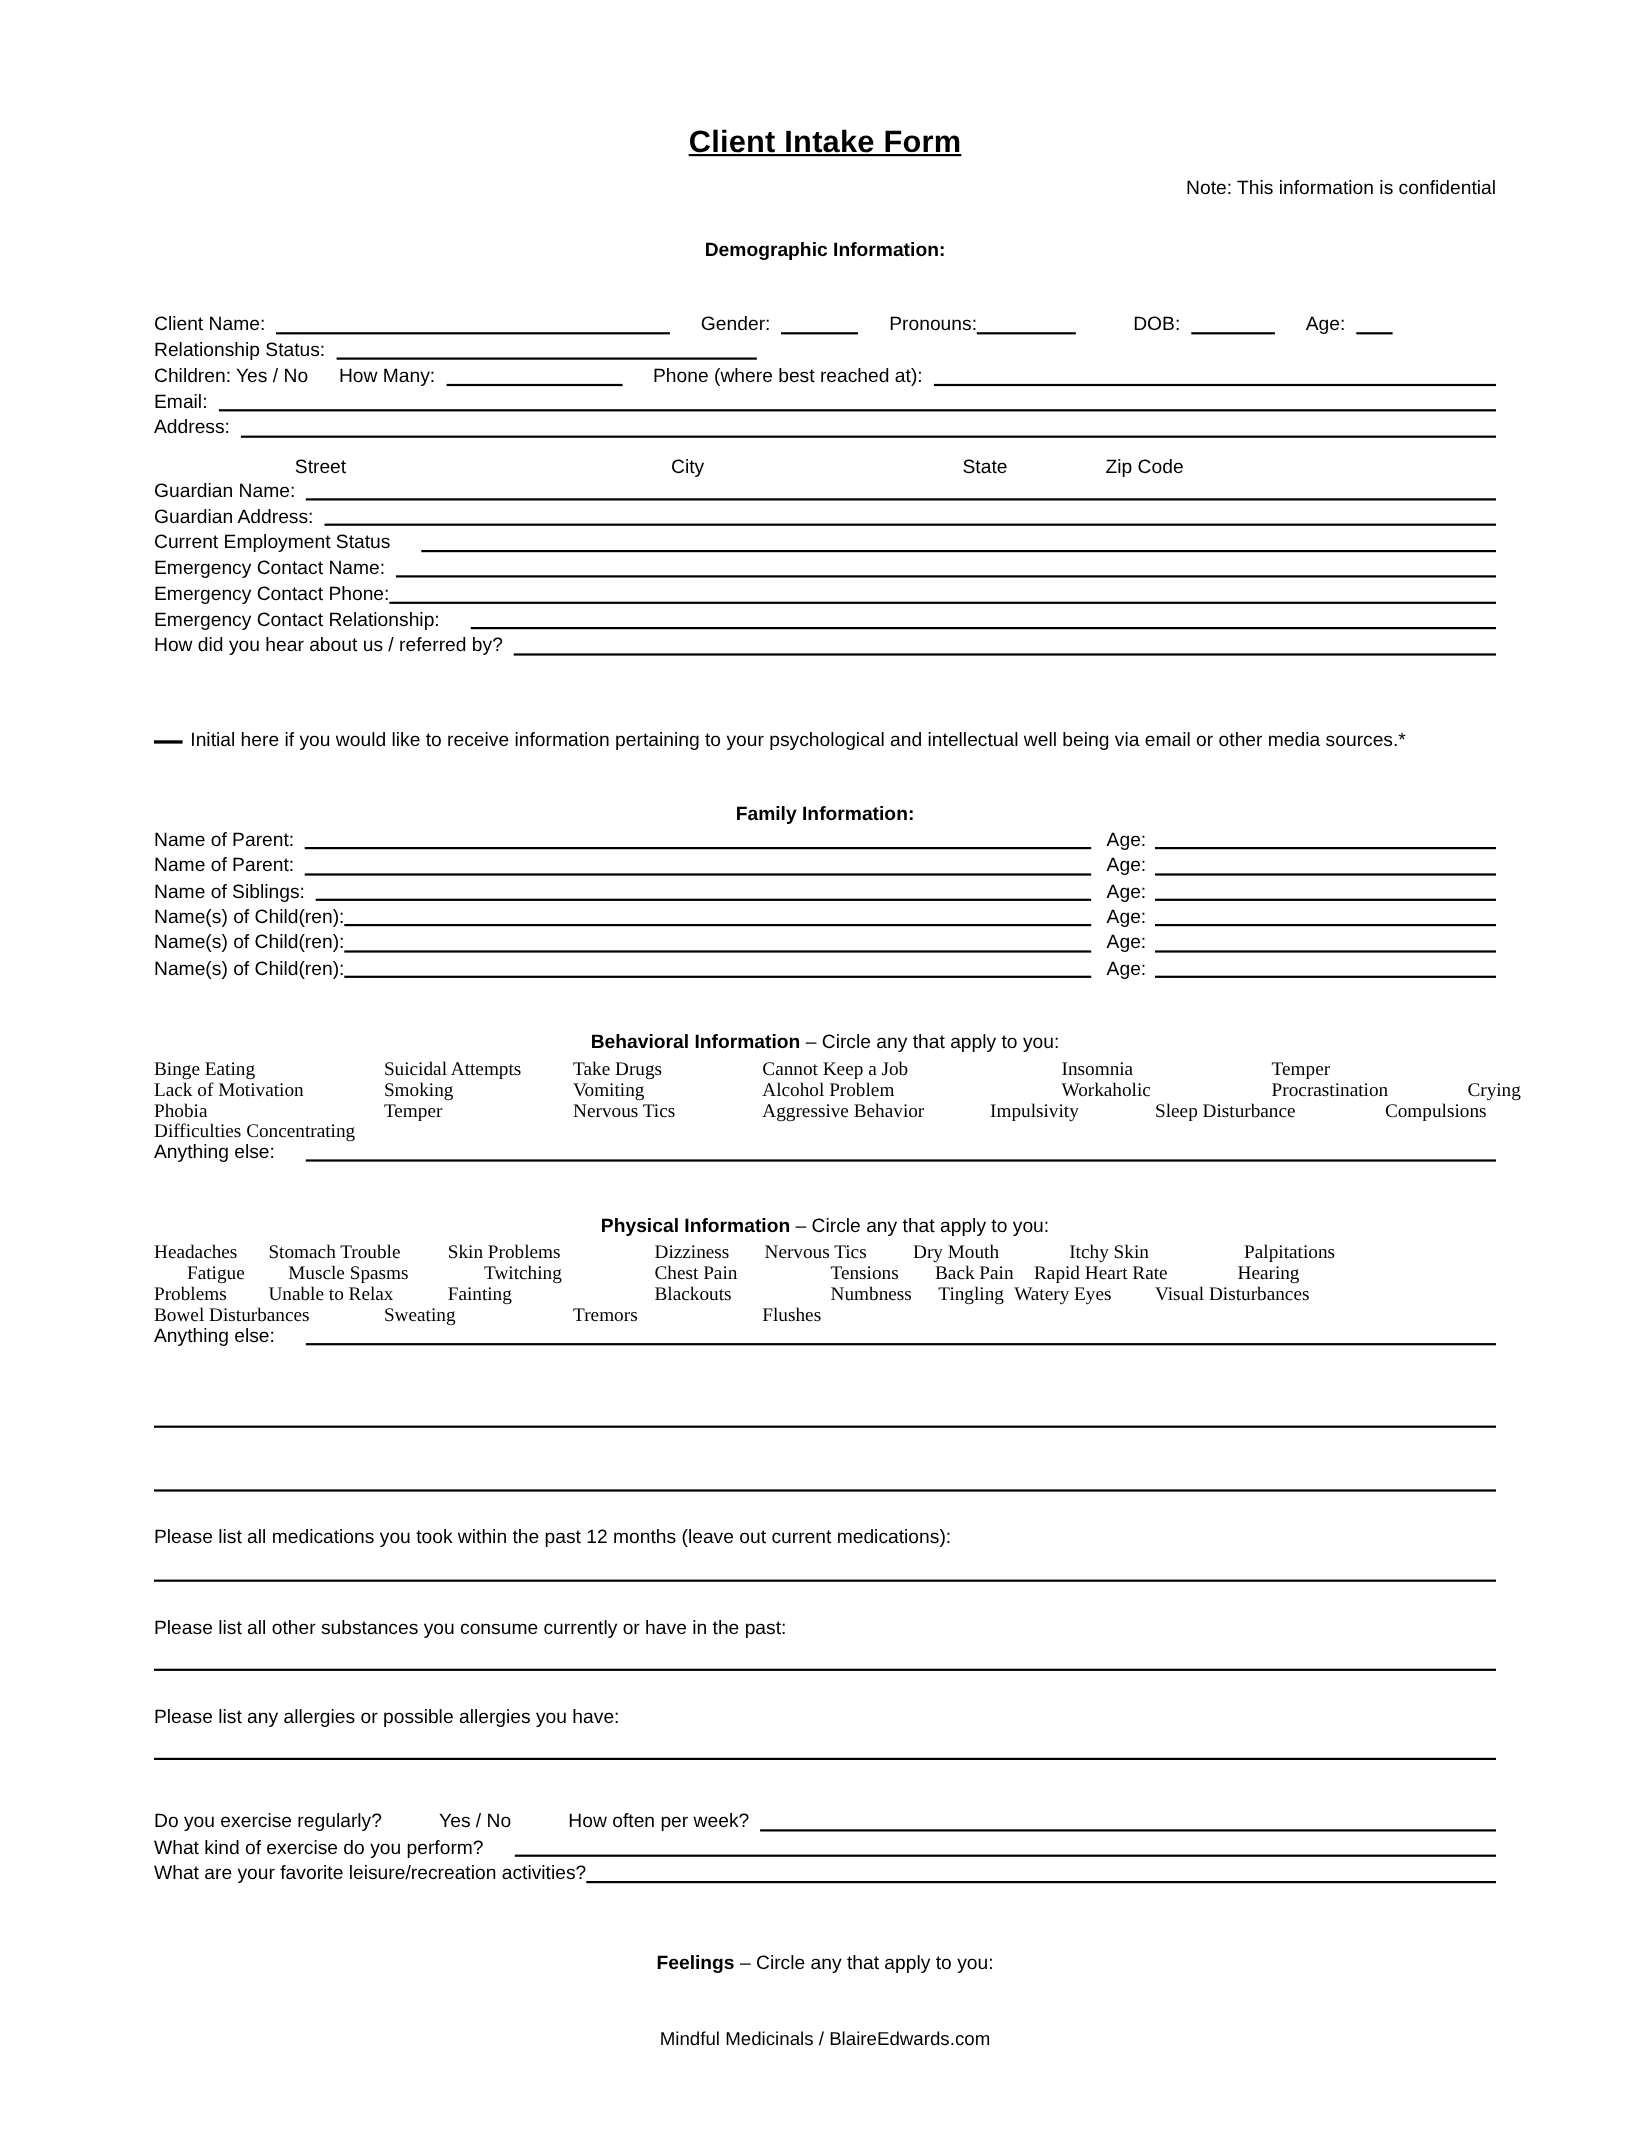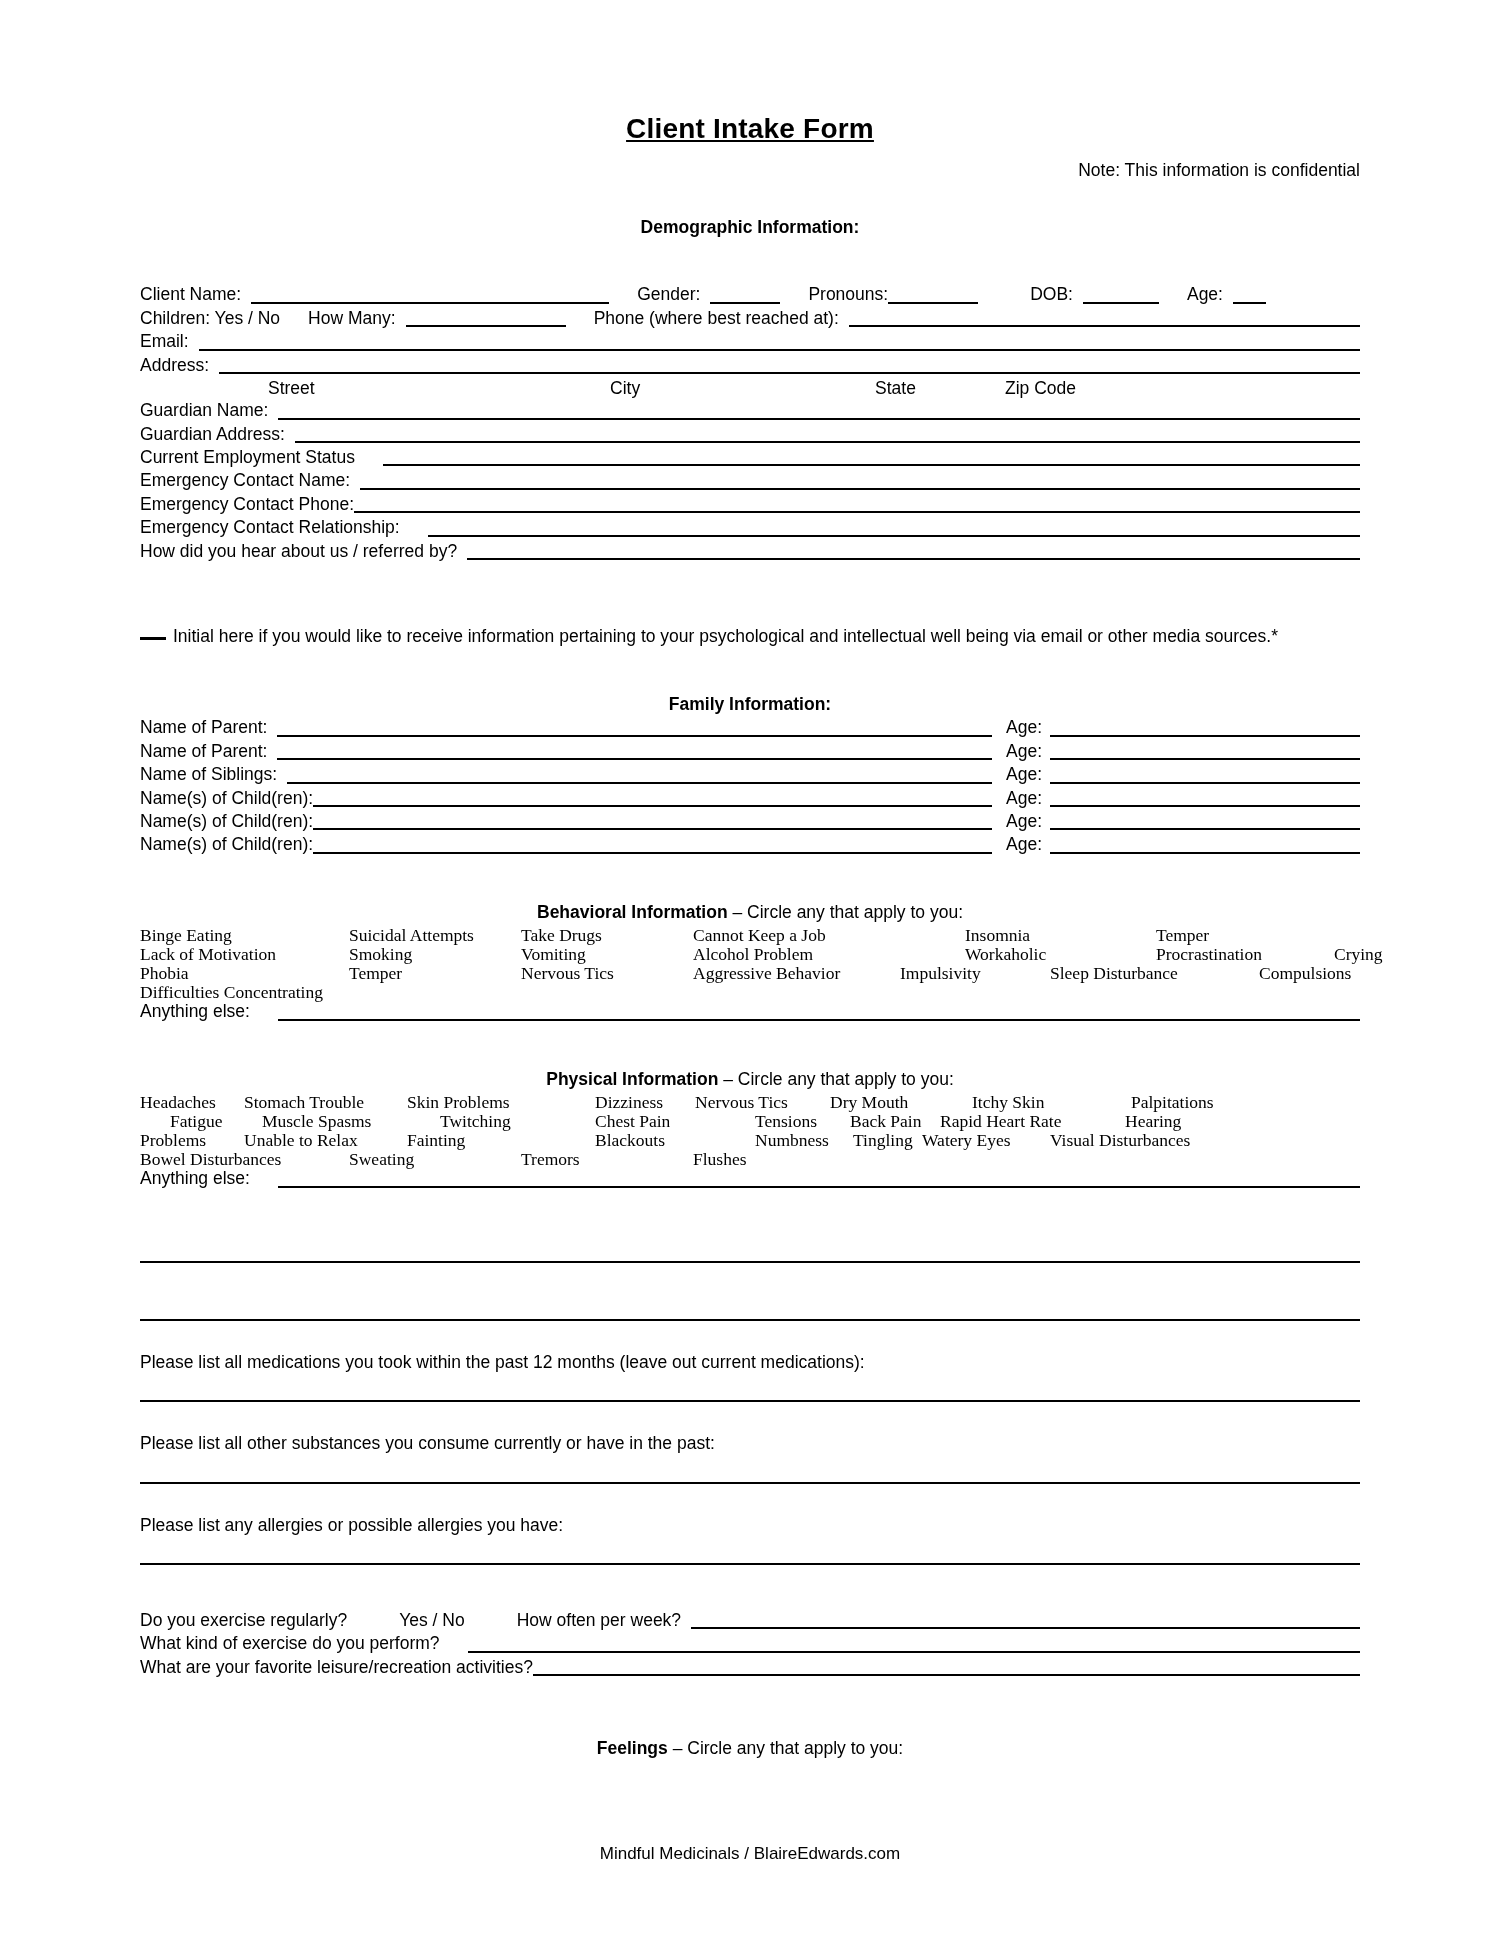--- a/index.html
+++ b/index.html
@@ -68,20 +68,21 @@
   .spacer-18 { height: 18px; }
   .spacer-30 { height: 30px; }
   .spacer-34 { height: 34px; }
   .spacer-44 { height: 44px; }
 
   
   .addr-subs {
     position: relative;
     height: 22px;
     font-size: 17.5px;
+    margin-top: 12px;
   }
   .addr-subs span { position: absolute; top: 0; }
 
   
   .initial-par {
     white-space: normal;
     line-height: 1.35;
   }
   .initial-blank {
     display: inline-block;
@@ -158,20 +159,25 @@
     <span class="gap-lg"></span>
     <span class="lbl">DOB:</span>
     <span class="gap-sm"></span>
     <span class="rule" style="width:76px"></span>
     <span class="gap-md"></span>
     <span class="lbl">Age:</span>
     <span class="gap-sm"></span>
     <span class="rule" style="width:33px"></span>
   </div>
 
+  <div class="row">
+    <span class="lbl">Relationship Status:</span>
+    <span class="gap-sm"></span>
+    <span class="rule" style="width:382px"></span>
+  </div>
 
   <div class="row">
     <span class="lbl">Children: Yes / No</span>
     <span class="gap-md"></span>
     <span class="lbl">How Many:</span>
     <span class="gap-sm"></span>
     <span class="rule" style="width:160px"></span>
     <span class="gap-md"></span>
     <span class="lbl">Phone (where best reached at):</span>
     <span class="gap-sm"></span>

